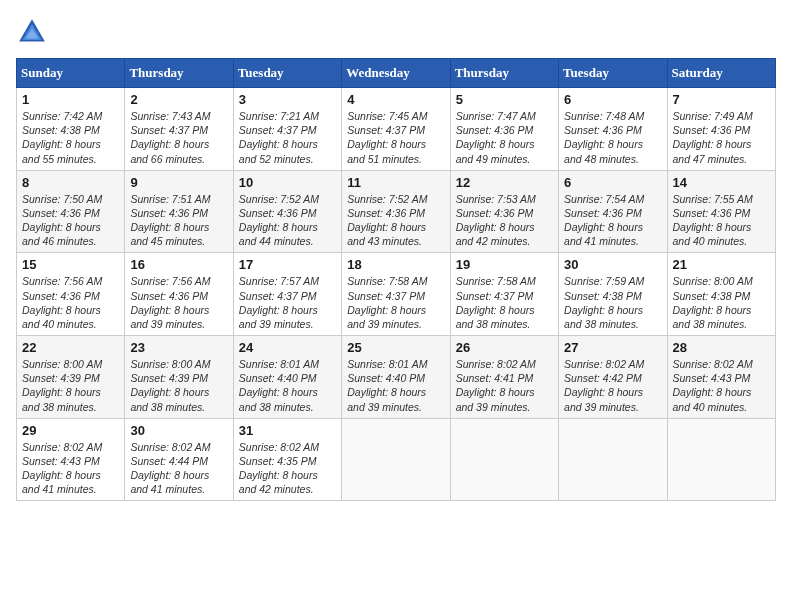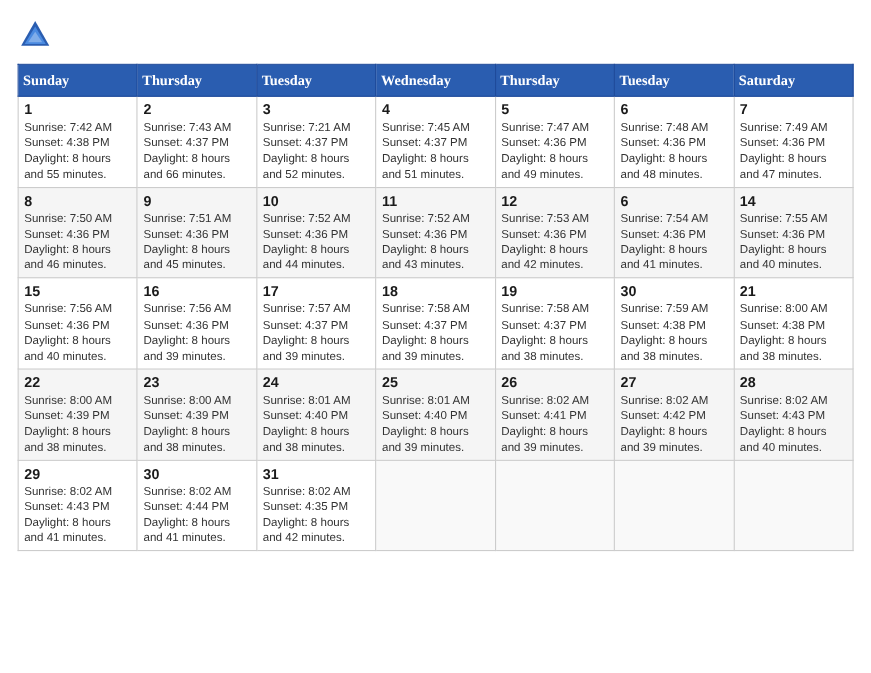--- a/index.html
+++ b/index.html
@@ -83,20 +83,21 @@
       font-size: 13px;
       font-weight: bold;
       color: #1a1a1a;
       display: block;
       margin-bottom: 2px;
     }
     .day-info {
       color: #333;
       font-size: 10.5px;
       line-height: 1.35;
+      font-style: italic;
     }
     .empty-cell {
       background: #f9f9f9 !important;
     }
   </style>
 </head>
 <body>
 
 <div class="page">
   <div class="header">

